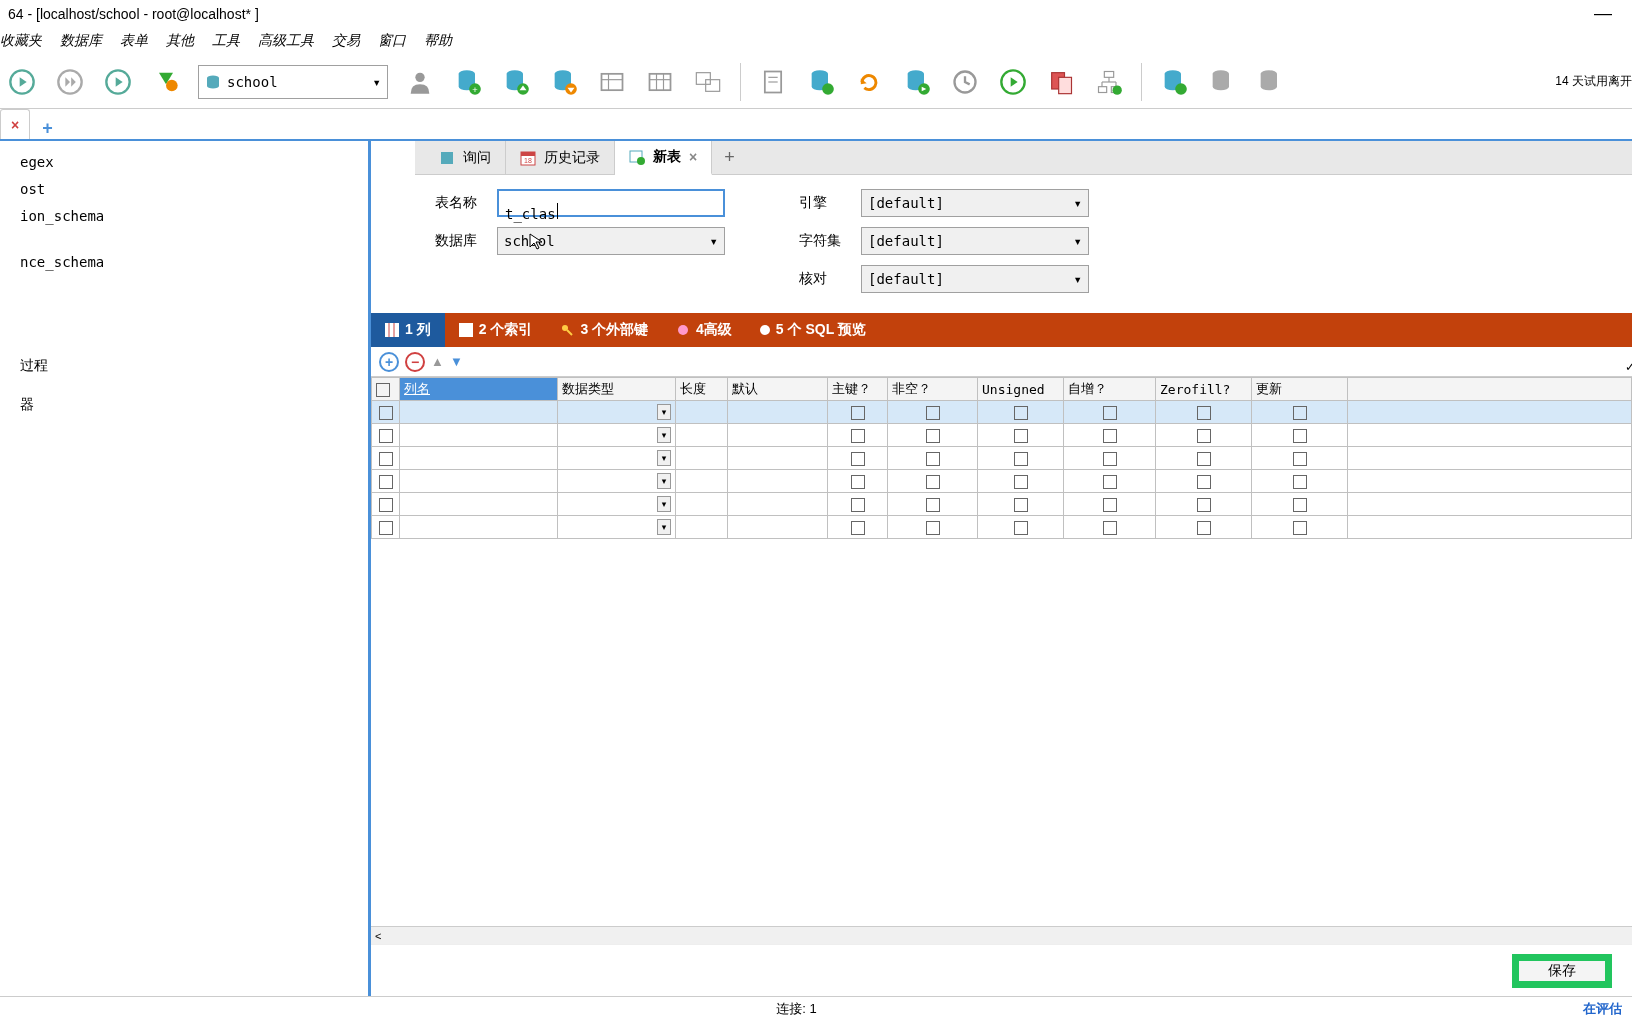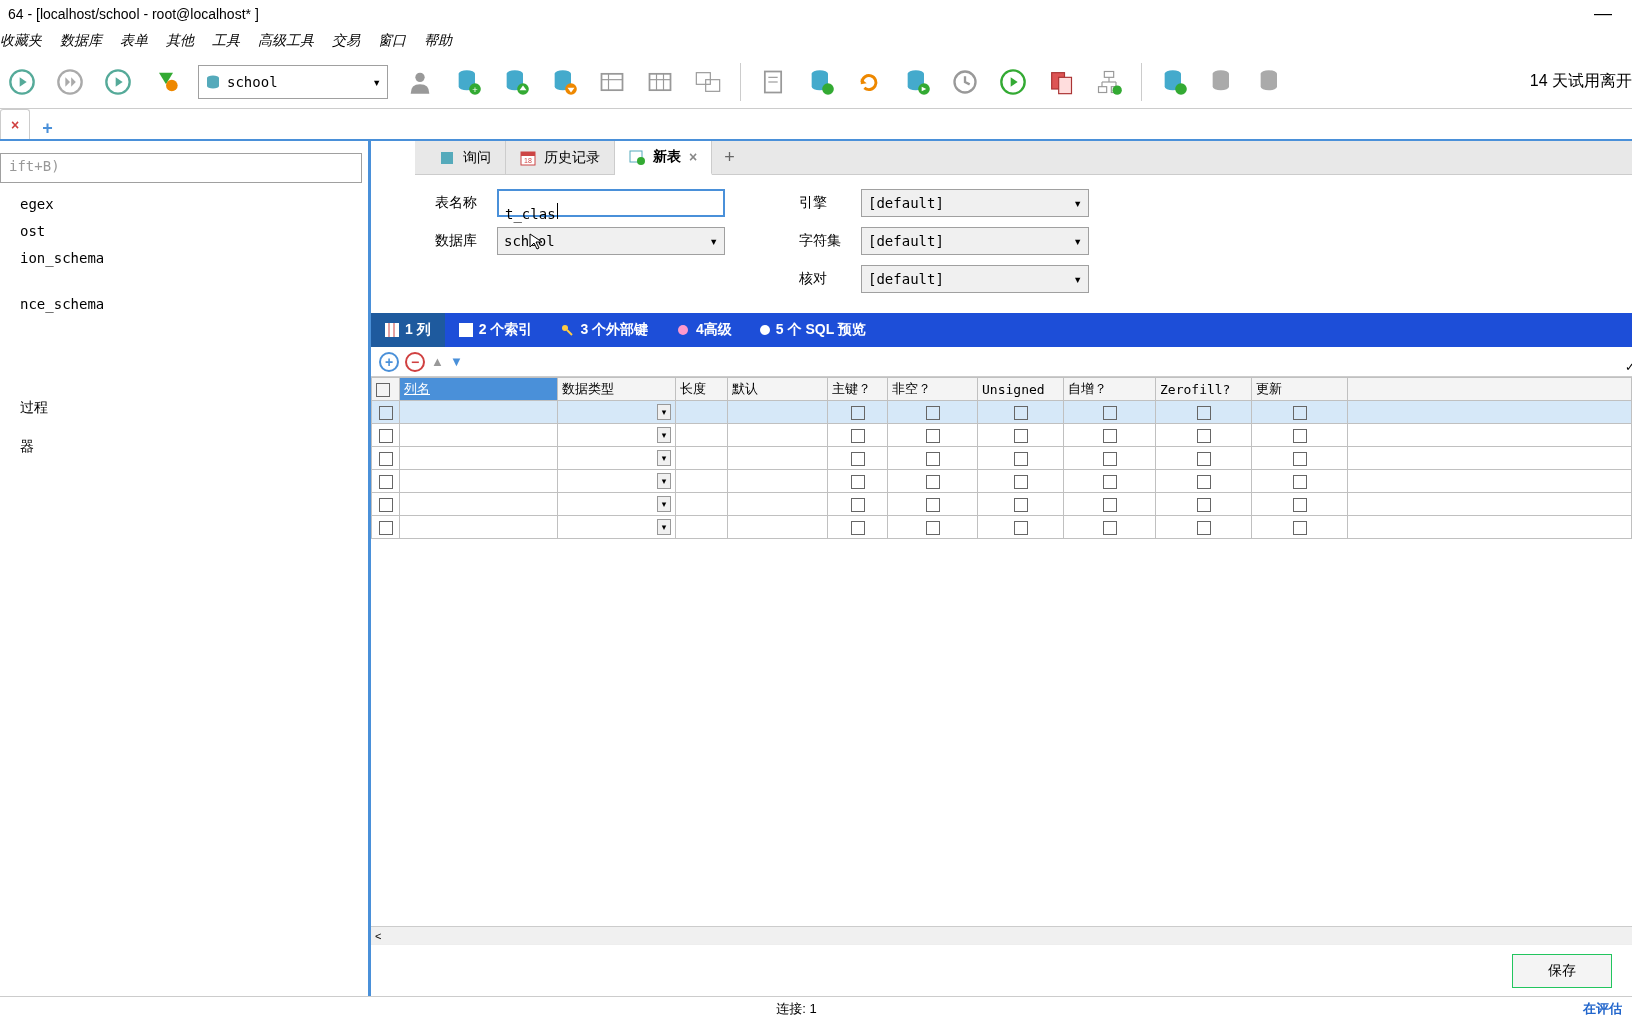--- a/index.html
+++ b/index.html
@@ -9,21 +9,21 @@
 .title-bar .title-text { flex: 1; }
 .title-bar .min-btn { font-size: 18px; padding: 0 12px; cursor: default; }
 
 .menu-bar { height: 28px; display: flex; align-items: center; padding: 2px 0; gap: 18px; font-size: 14px; }
 .menu-bar span { cursor: default; font-style: italic; }
 
 .toolbar { height: 54px; display: flex; align-items: center; padding: 4px 0; gap: 4px; border-bottom: 1px solid #ccc; }
 .toolbar .tb-btn { width: 44px; height: 44px; display: flex; align-items: center; justify-content: center; border-radius: 3px; }
 .toolbar .db-select { width: 190px; height: 34px; border: 1px solid #a0a0a0; background: #fff; font-family: monospace; font-size: 14px; padding: 0 6px; display: flex; align-items: center; justify-content: space-between; margin: 0 6px; }
 .toolbar .sep { width: 1px; height: 38px; background: #ccc; margin: 0 6px; }
-.toolbar .trial { margin-left: auto; font-size: 16px; white-space: nowrap; }
+.toolbar .trial { margin-left: auto; font-size: 12px; white-space: nowrap; }
 
 .conn-tabs { height: 32px; display: flex; align-items: flex-end; border-bottom: 2px solid #4a90d9; }
 .conn-tab { height: 30px; border-top: 1px solid #ccc; border-left: 1px solid #ccc; border-right: 1px solid #ccc; border-radius: 3px 3px 0 0; padding: 0 10px; display: flex; align-items: center; gap: 22px; background: #fff; margin-right: 4px; }
 .conn-tab .close-x { color: #d04040; font-weight: bold; font-size: 14px; }
 .conn-add { padding: 0 8px; color: #4a90d9; font-size: 18px; font-weight: bold; }
 
 .main { display: flex; height: calc(1020px - 27px - 28px - 54px - 32px - 24px); }
 
 .sidebar { width: 370px; border-right: 2px solid #4a90d9; display: flex; flex-direction: column; padding: 8px 0; }
 .search-box { margin: 4px 6px 8px 0; height: 30px; border: 1px solid #a0a0a0; padding: 4px 8px; font-family: monospace; font-size: 14px; color: #999; }
@@ -39,21 +39,21 @@
 .ctab .close-x { color: #888; font-size: 14px; }
 .ctab-add { padding: 0 12px; display: flex; align-items: center; font-size: 18px; color: #666; }
 
 .form-area { padding: 14px 20px 10px 20px; }
 .form-row { display: flex; align-items: center; gap: 12px; margin-bottom: 10px; margin-left: 44px; }
 .form-label { width: 50px; font-size: 14px; }
 .text-input { width: 228px; height: 28px; border: 2px solid #4a90d9; padding: 12px 6px; font-family: monospace; font-size: 14px; background: #fff; }
 .combo { width: 228px; height: 28px; border: 1px solid #a0a0a0; background: #f0f0f0; padding: 0 6px; font-family: monospace; font-size: 14px; display: flex; align-items: center; justify-content: space-between; }
 .form-col2 { margin-left: 30px; }
 
-.sub-tabs { height: 34px; background: #1d4ed8; display: flex; align-items: center; color: #fff; font-size: 14px; }
+.sub-tabs { height: 34px; background: #c2410c; display: flex; align-items: center; color: #fff; font-size: 14px; }
 .stab { padding: 0 14px; height: 100%; display: flex; align-items: center; gap: 6px; font-weight: bold; }
 .stab.active { background: #1e5a9e; font-weight: bold; }
 
 .row-toolbar { height: 30px; display: flex; align-items: center; padding: 0 8px; gap: 6px; border-bottom: 1px solid #ccc; }
 .circ-btn { width: 20px; height: 20px; border-radius: 50%; border: 2px solid; display: flex; align-items: center; justify-content: center; font-size: 14px; font-weight: bold; }
 .circ-plus { border-color: #4a90d9; color: #4a90d9; }
 .circ-minus { border-color: #d04040; color: #d04040; }
 
 .grid { border-collapse: collapse; width: 100%; font-size: 13px; }
 .grid th, .grid td { border: 1px solid #c0c0c0; height: 23px; padding: 0 4px; text-align: left; background: #fff; }
@@ -61,21 +61,21 @@
 .grid th.col-name { background: #4a90d9; color: #fff; text-decoration: underline; }
 .grid tr.sel td { background: #d6e8f8; }
 .grid .chk { width: 14px; height: 14px; border: 1px solid #666; display: inline-block; vertical-align: middle; }
 .grid .dd { float: right; border: 1px solid #999; width: 14px; height: 16px; font-size: 9px; text-align: center; line-height: 14px; background: #f0f0f0; }
 .grid td.center { text-align: center; }
 
 .grid-wrap { flex: 1; overflow: auto; }
 .h-scroll { height: 18px; border-top: 1px solid #ccc; background: #f0f0f0; display: flex; align-items: center; padding: 0 4px; font-size: 11px; }
 
 .save-area { height: 52px; display: flex; align-items: center; justify-content: flex-end; padding: 0 20px; border-top: 1px solid #eee; }
-.save-btn { width: 100px; height: 34px; border: 1px solid #22c55e; background: #f4f4f4; font-size: 14px; }
+.save-btn { width: 100px; height: 34px; border: 7px solid #22c55e; background: #f4f4f4; font-size: 14px; }
 
 .status-bar { height: 24px; border-top: 1px solid #ccc; display: flex; align-items: center; font-size: 13px; padding: 0 10px; }
 .status-center { flex: 1; text-align: center; }
 .status-right { color: #2266cc; font-weight: bold; }
 
 .cursor-overlay { position: absolute; left: 528px; top: 232px; font-size: 16px; pointer-events: none; }
 
 svg.icon { width: 28px; height: 28px; }
 </style>
 </head>
@@ -268,21 +268,20 @@
 
 <div class="conn-tabs">
   <div class="conn-tab">
     <span class="close-x">×</span>
   </div>
   <div class="conn-add">+</div>
 </div>
 
 <div class="main">
   <div class="sidebar">
-    <div class="search-box"><span>ift+B)</span></div>
     <div class="tree">
       <div class="item">egex</div>
       <div class="item">ost</div>
       <div class="item">ion_schema</div>
       <div style="height:18px"></div>
       <div class="item">nce_schema</div>
       <div style="height:76px"></div>
       <div class="item cn">过程</div>
       <div style="height:12px"></div>
       <div class="item cn">器</div>

